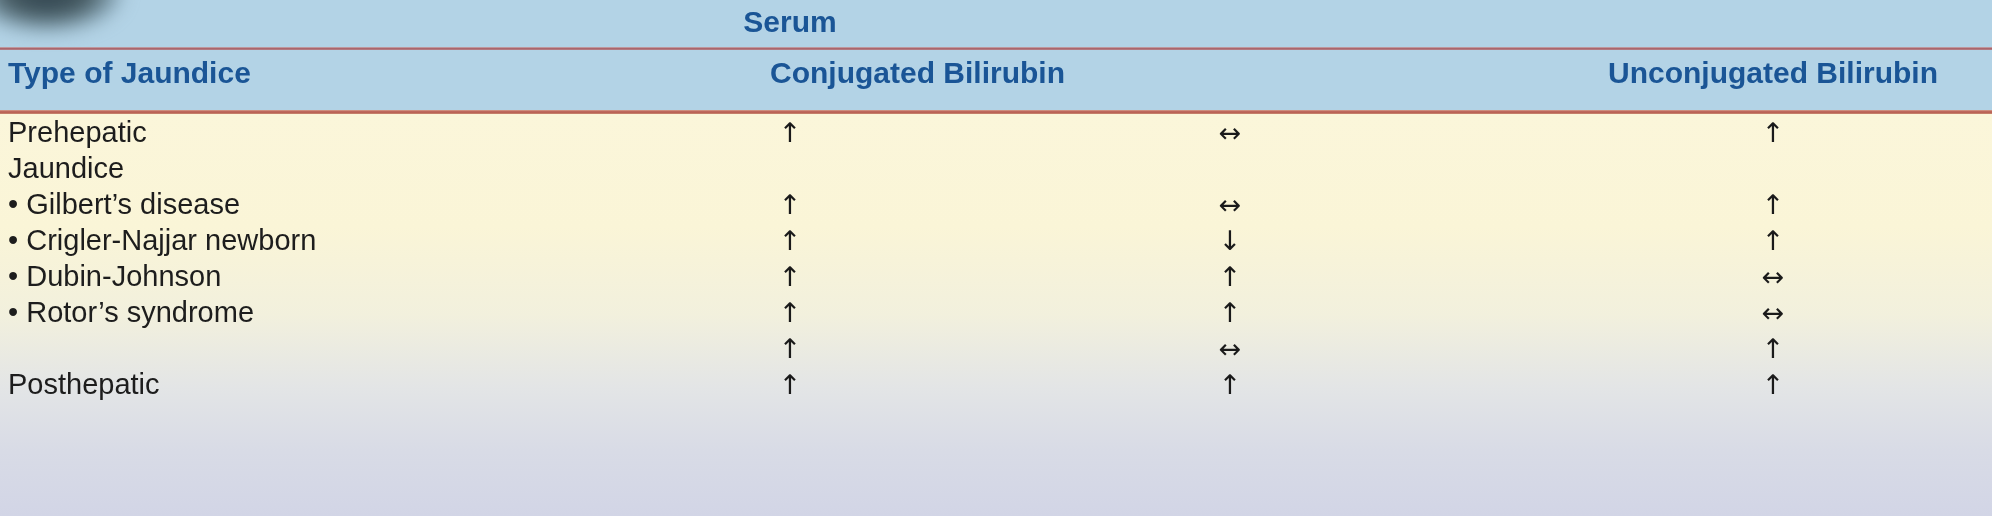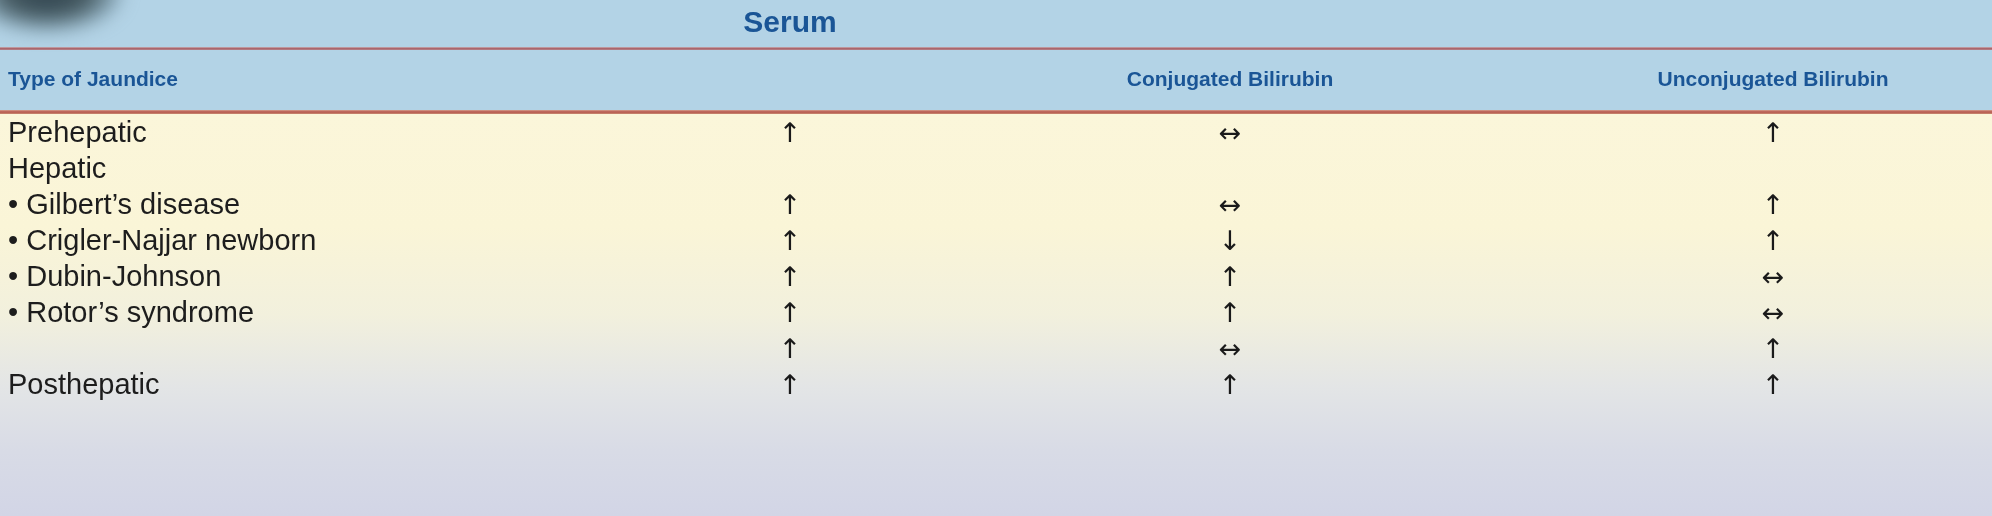--- a/index.html
+++ b/index.html
@@ -61,31 +61,31 @@
     position: absolute;
     left: 0;
     top: 110px;
     width: 1992px;
     height: 4px;
     background: linear-gradient(to bottom, #d6a08e 0%, #b6564c 50%, #c98a72 100%);
   }
 
   .col-head {
     position: absolute;
-    top: 53px;
+    top: 47px;
     height: 54px;
     line-height: 52px;
     color: #1a5596;
-    font-size: 21px;
+    font-size: 30px;
     font-weight: bold;
     white-space: nowrap;
   }
   .col-head.c0 { left: 8px;   text-align: left; }
   .col-head.c1 { left: 530px; width: 520px; text-align: center; }
-  .col-head.c2 { left: 770px; width: 920px; text-align: center; }
+  .col-head.c2 { left: 770px; width: 920px; }
   .col-head.c3 { left: 1240px; width: 1066px; text-align: center; }
 
   
   .body-band {
     position: absolute;
     left: 0;
     top: 114px;
     width: 1992px;
     height: 402px;
     background: linear-gradient(to bottom,
@@ -145,21 +145,21 @@
 
   <div class="body-band">
     <div id="rows-host">
         <div class="row" style="top: 0px;">
           <div class="cell label">Prehepatic</div>
           <div class="cell v1"><span class="arrow">↑</span></div>
           <div class="cell v2"><span class="arrow">↔</span></div>
           <div class="cell v3"><span class="arrow">↑</span></div>
         </div>
         <div class="row" style="top: 36px;">
-          <div class="cell label">Hepatic</div>
+          <div class="cell label">Jaundice</div>
           <div class="cell v1"><span class="arrow"></span></div>
           <div class="cell v2"><span class="arrow"></span></div>
           <div class="cell v3"><span class="arrow"></span></div>
         </div>
         <div class="row" style="top: 72px;">
           <div class="cell label bullet"><span>•&nbsp;</span><span>Gilbert’s disease</span></div>
           <div class="cell v1"><span class="arrow">↑</span></div>
           <div class="cell v2"><span class="arrow">↔</span></div>
           <div class="cell v3"><span class="arrow">↑</span></div>
         </div>

